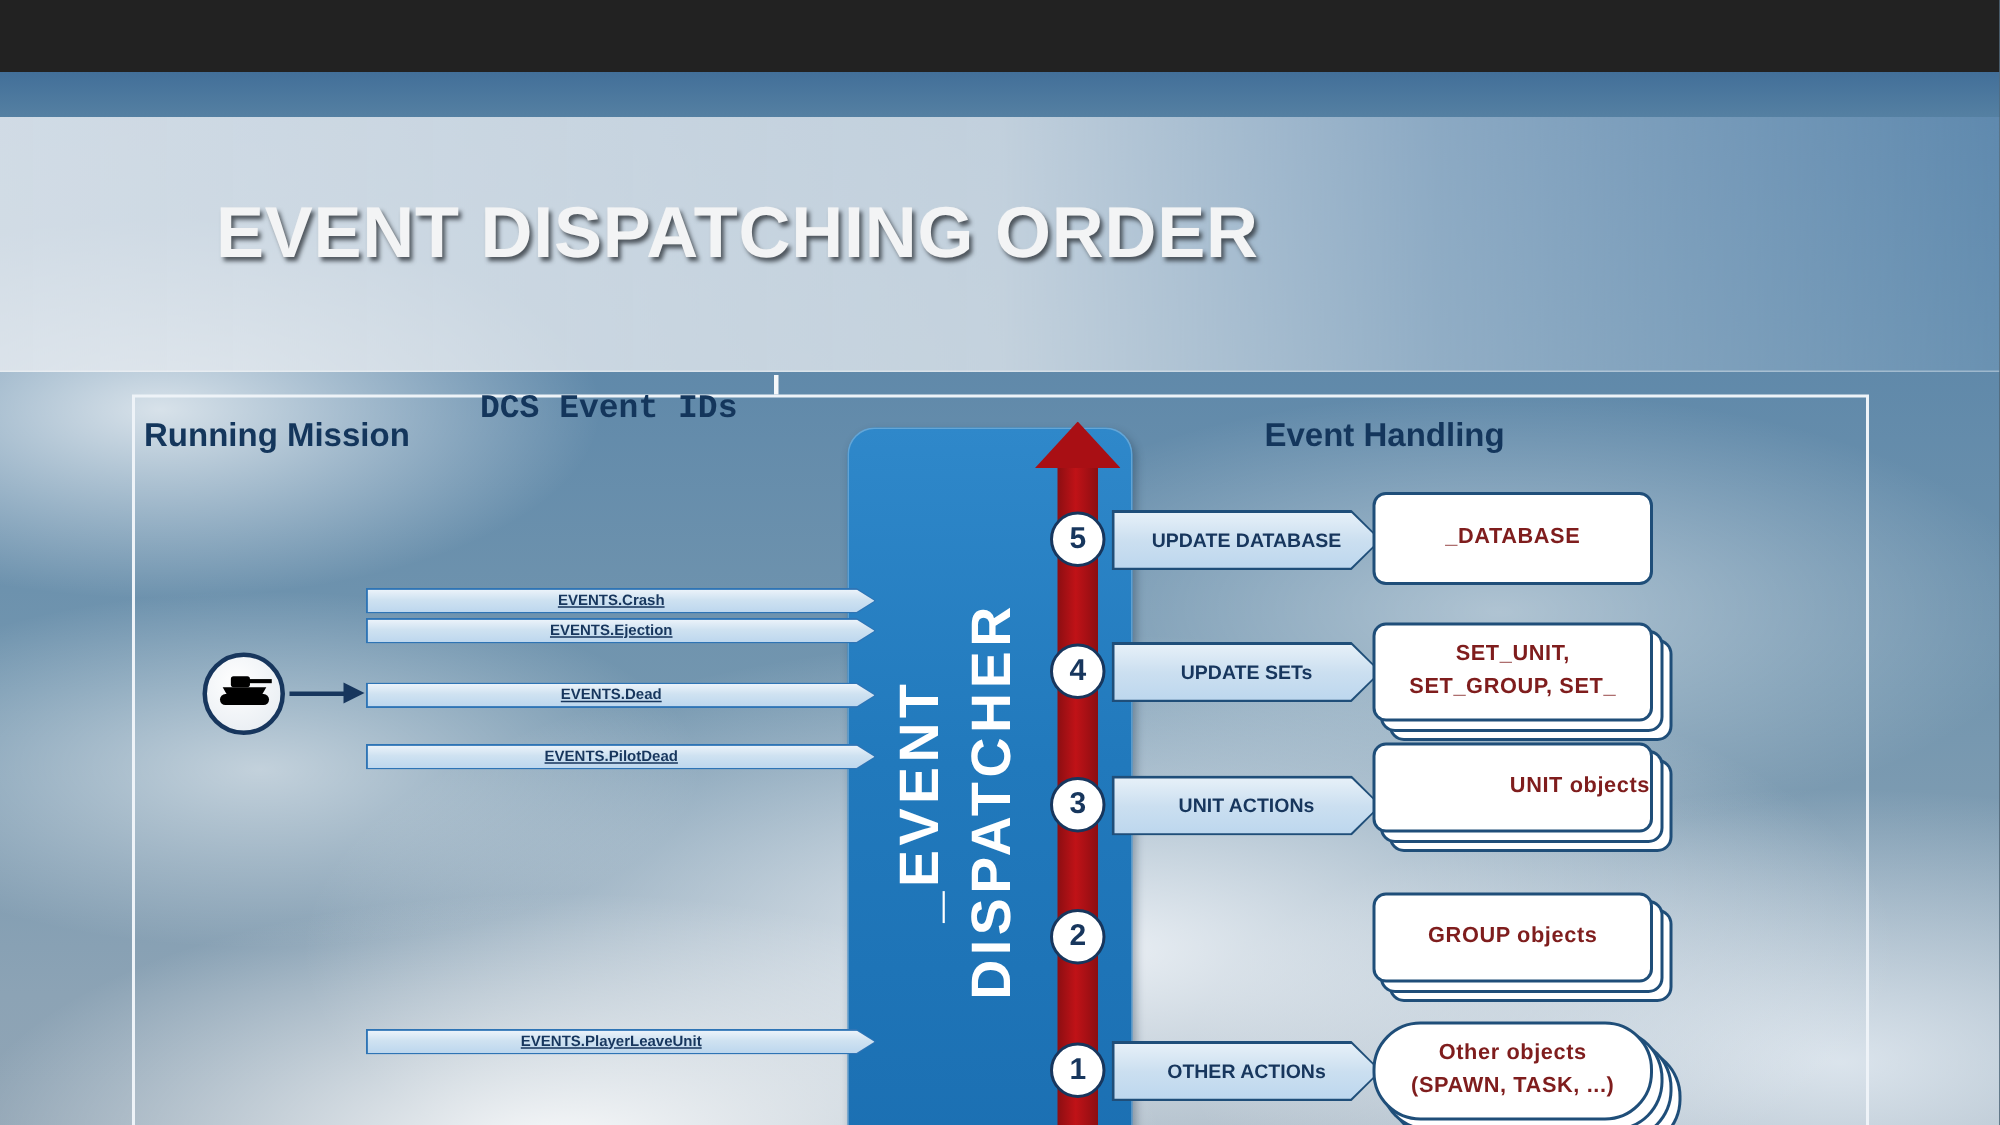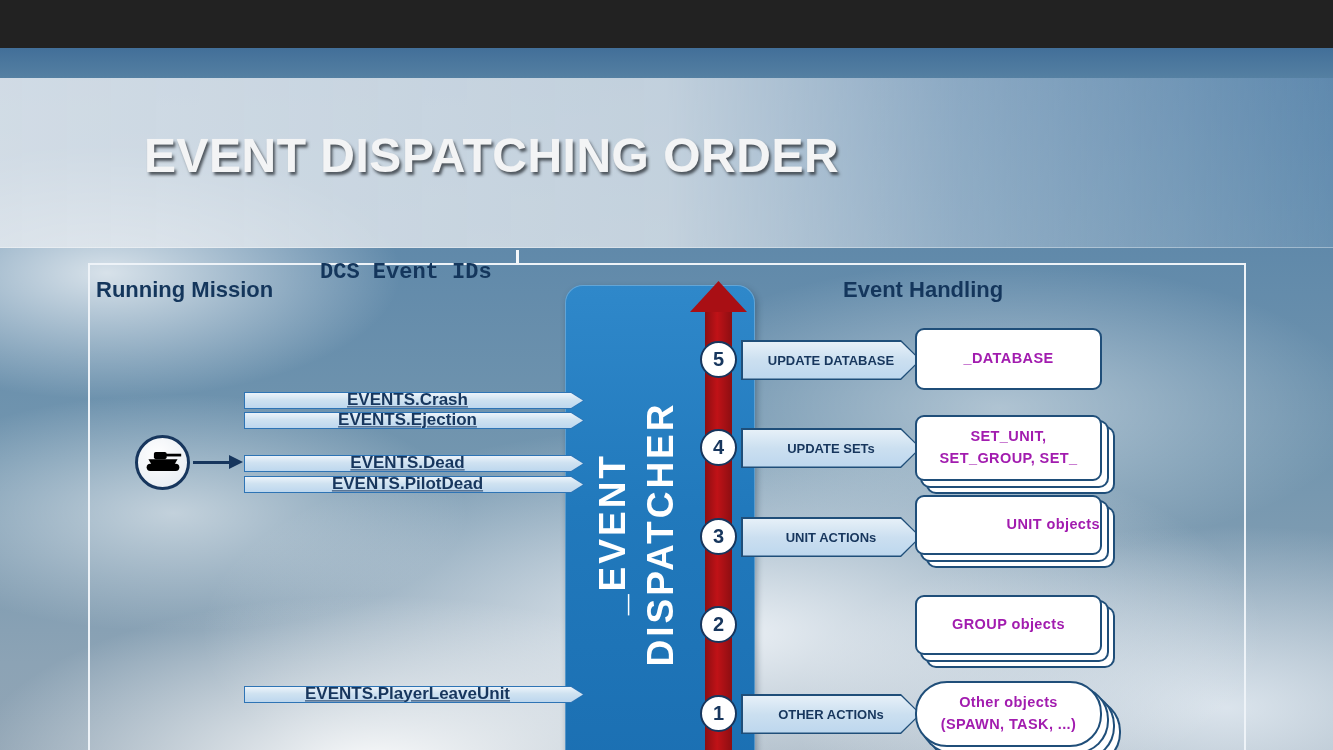--- a/index.html
+++ b/index.html
@@ -58,23 +58,23 @@
                background:#A90F14; clip-path:polygon(50% 0, 100% 100%, 0 100%); }
 
   
   .evbar { position:absolute; left:244px; width:340px; height:17px;
            clip-path:polygon(0 0, calc(100% - 13px) 0, 100% 50%, calc(100% - 13px) 100%, 0 100%);
            background:#2E74B5; }
   .evbar-fill { position:absolute; inset:1px;
            clip-path:polygon(0 0, calc(100% - 12px) 0, 100% 50%, calc(100% - 12px) 100%, 0 100%);
            background:linear-gradient(180deg,#ECF3FA 0%,#CFE2F1 45%,#BDD7EE 100%); }
   .evbar-label { position:absolute; left:0; right:13px; top:50%; transform:translateY(-53%);
-           text-align:center; font-size:17px; font-weight:bold; color:#17365D;
+           text-align:center; font-size:10px; font-weight:bold; color:#17365D;
            text-decoration:underline; white-space:nowrap; }
-  .eb-0 { top:344px; } .eb-1 { top:364px; } .eb-2 { top:407px; } .eb-3 { top:428px;padding-left:24px; } .eb-4 { top:638px; }
+  .eb-0 { top:344px; } .eb-1 { top:364px; } .eb-2 { top:407px; } .eb-3 { top:448px;padding-left:24px; } .eb-4 { top:638px; }
 
   
   .unit-circle { position:absolute; left:135px; top:387px; width:55px; height:55px;
                  border-radius:50%; background:radial-gradient(circle at 40% 35%, #FFFFFF, #E4EAF0);
                  border:3px solid #17365D; display:flex; align-items:center; justify-content:center; }
   .conn-line { position:absolute; left:193px; top:413px; width:38px; height:3px; background:#17365D; }
   .conn-head { position:absolute; left:229px; top:407px; width:0; height:0;
                border-left:14px solid #17365D; border-top:7px solid transparent; border-bottom:7px solid transparent; }
 
   
@@ -92,21 +92,21 @@
               clip-path:polygon(0 0, calc(100% - 19px) 0, 100% 50%, calc(100% - 19px) 100%, 0 100%);
               background:linear-gradient(180deg,#E6F0F8 0%,#CBDFF0 50%,#BDD7EE 100%); }
   .act-label { position:absolute; left:20px; right:20px; top:50%; transform:translateY(-50%);
               text-align:center; font-size:13px; font-weight:bold; color:#17365D; white-space:nowrap; }
   .a-0 { top:292px; } .a-1 { top:380px; } .a-2 { top:469px; } .a-3 { top:557px; } .a-4 { top:646px; }
 
   
   .targetbox { position:absolute; left:915px; width:187px;
                background:#FFFFFF; border:2px solid #1F4E79; border-radius:9px;
                display:flex; flex-direction:column; align-items:center; justify-content:center;
-               font-size:14.5px; font-weight:bold; color:#a21caf; letter-spacing:.4px; line-height:1.5;
+               font-size:14.5px; font-weight:bold; color:#7f1d1d; letter-spacing:.4px; line-height:1.5;
                text-align:center; }
   .targetbox .t2:empty { display:none; }
   .t-0 { top:280px; height:62px; }
   .t-1 { top:367px; height:66px; }
   .t-2 { top:447px; height:60px;align-items:flex-end; }
   .t-3 { top:547px; height:60px; }
   .t-4 { top:633px; height:66px;border-radius:32px; }
   .stack2 { box-shadow: 6px 6px 0 -1px #fff, 6px 6px 0 1px #1F4E79,
                         12px 12px 0 -1px #fff, 12px 12px 0 1px #1F4E79; }
   .stack3 { box-shadow: 6px 6px 0 -1px #fff, 6px 6px 0 1px #1F4E79,

